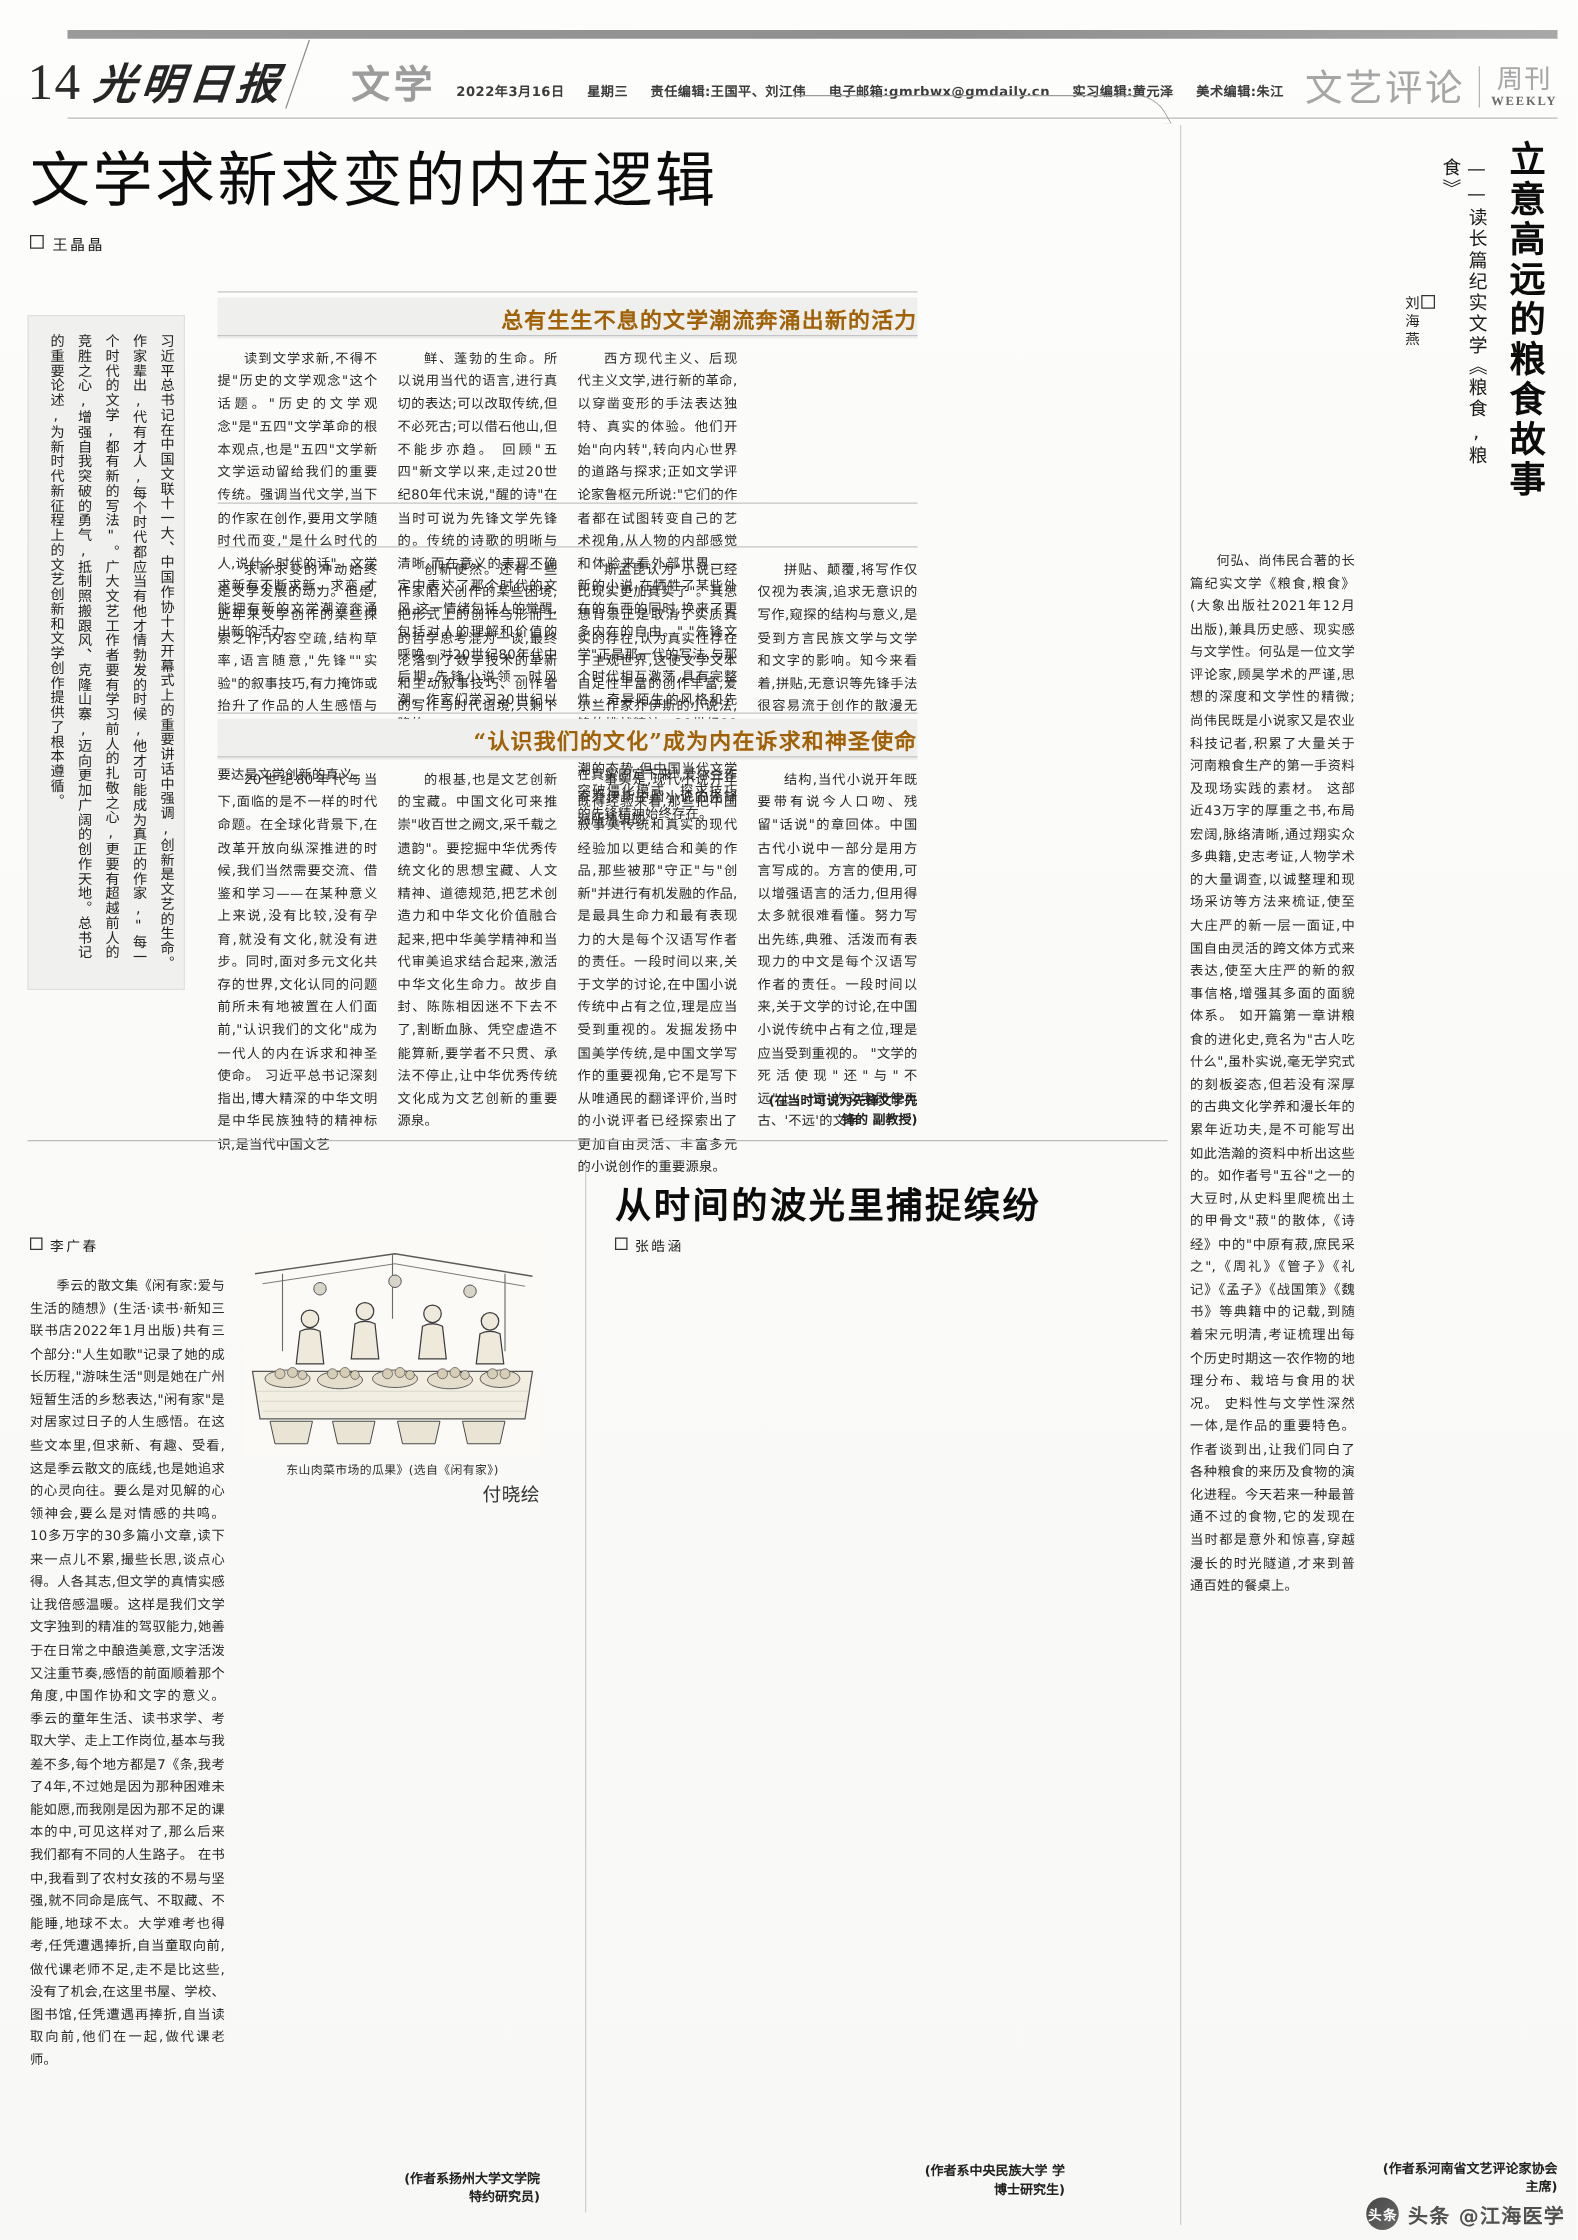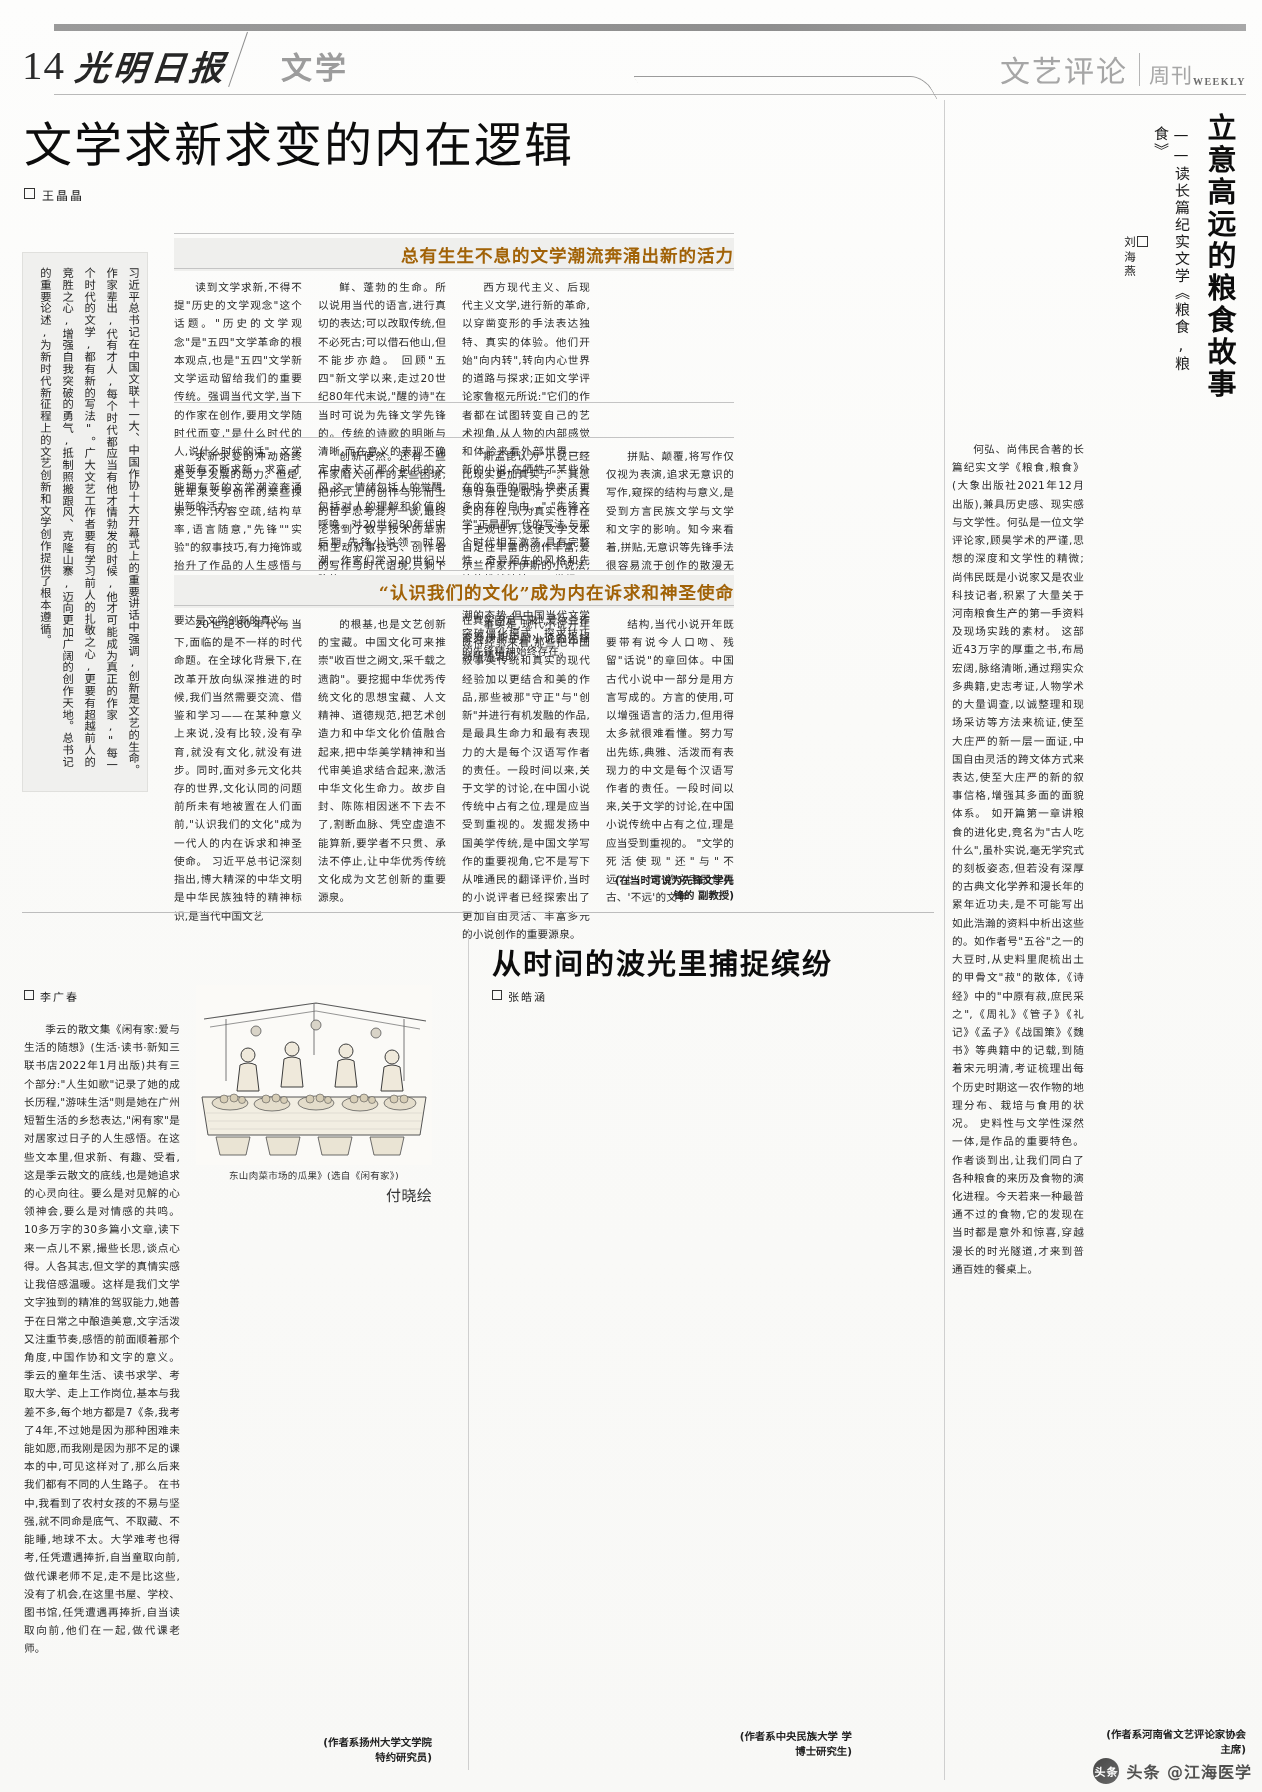--- a/index.html
+++ b/index.html
@@ -66,21 +66,21 @@
   .mast-right{
     margin-left:auto;display:flex;align-items:flex-end;padding-bottom:1px;
   }
   .weekly-title{
     font-family:"DejaVu Sans","Liberation Sans",sans-serif;
     font-size:30px;color:#a6a6a6;font-weight:400;letter-spacing:2px;line-height:1;
   }
   .weekly-div{
     width:1px;background:#b5b5b5;height:33px;margin:0 9px 1px 11px;
   }
-  .weekly-sub{display:flex;align-items:flex-end;line-height:1;}
+  .weekly-sub{display:flex;flex-direction:column;align-items:center;line-height:1;}
   .weekly-cn{font-family:"DejaVu Sans","Liberation Sans",sans-serif;font-size:21px;color:#a6a6a6;letter-spacing:1px;}
   .weekly-en{font-family:"Liberation Serif",serif;font-size:10px;color:#6b6b6b;letter-spacing:1.5px;margin-top:3px;font-weight:700;}
   .mast-underline{
     position:absolute;left:38px;top:70px;right:0;height:1px;background:#b9b9b9;
   }
   .mast-curve{
     position:absolute;left:620px;top:66px;width:300px;height:28px;
     border-top:1px solid #9b9b9b;
     border-right:1px solid #9b9b9b;
     border-top-right-radius:14px;
@@ -223,20 +223,28 @@
 
 <div class="page">
 
   <div class="masthead">
     <div class="mast-topbar"></div>
     <div class="mast-row">
       <div class="page-num">14</div>
       <div class="logo-script">光明日报</div>
       <div class="mast-slash"></div>
       <div class="section-name">文学</div>
+      <div class="mast-meta">
+        <span>2022年3月16日</span>
+        <span>星期三</span>
+        <span>责任编辑:王国平、刘江伟</span>
+        <span>电子邮箱:gmrbwx@gmdaily.cn</span>
+        <span>实习编辑:黄元泽</span>
+        <span>美术编辑:朱江</span>
+      </div>
       <div class="mast-right">
         <div class="weekly-title">文艺评论</div>
         <div class="weekly-div"></div>
         <div class="weekly-sub">
           <div class="weekly-cn">周刊</div>
           <div class="weekly-en">WEEKLY</div>
         </div>
       </div>
     </div>
     <div class="mast-underline"></div>

